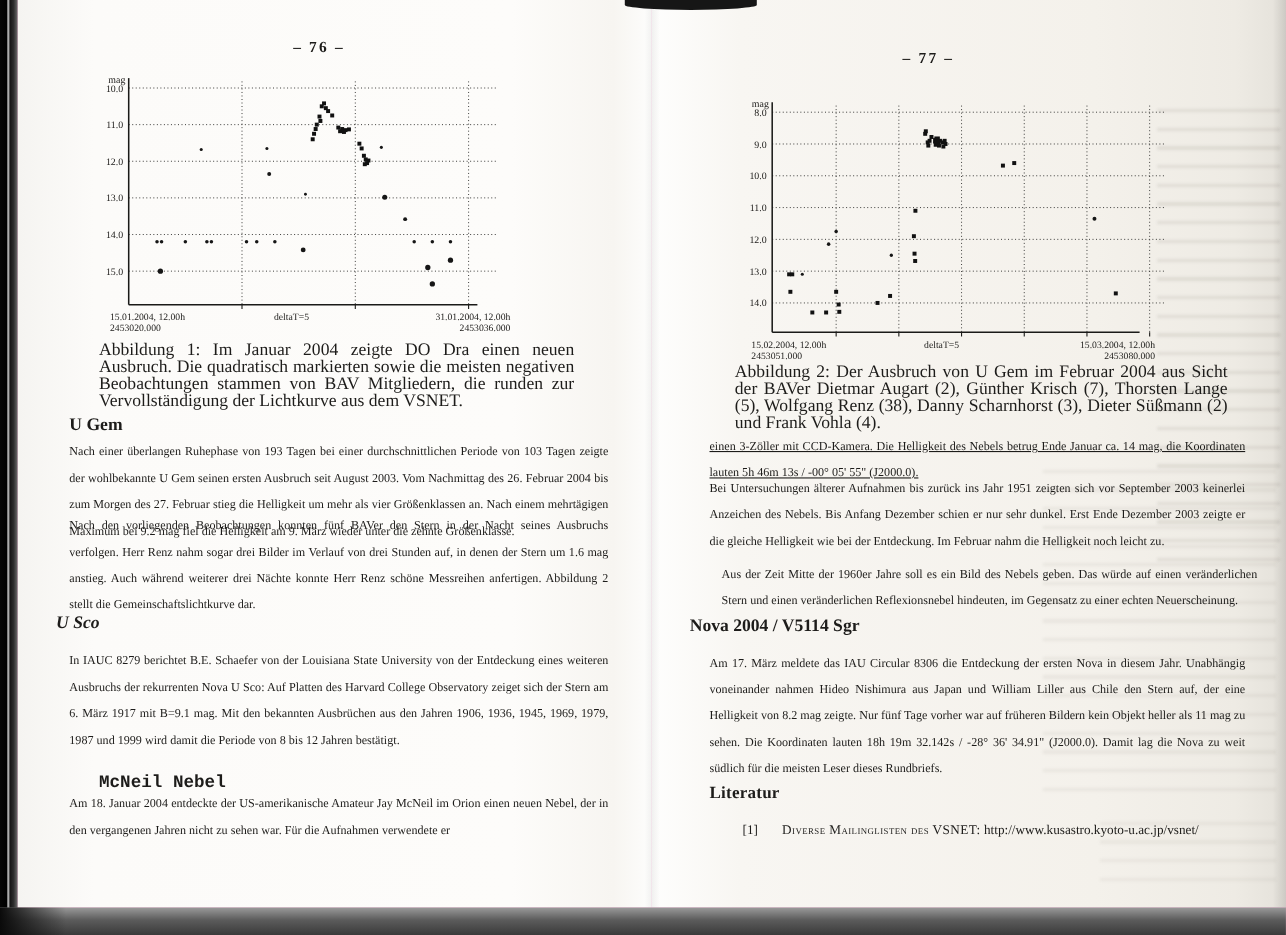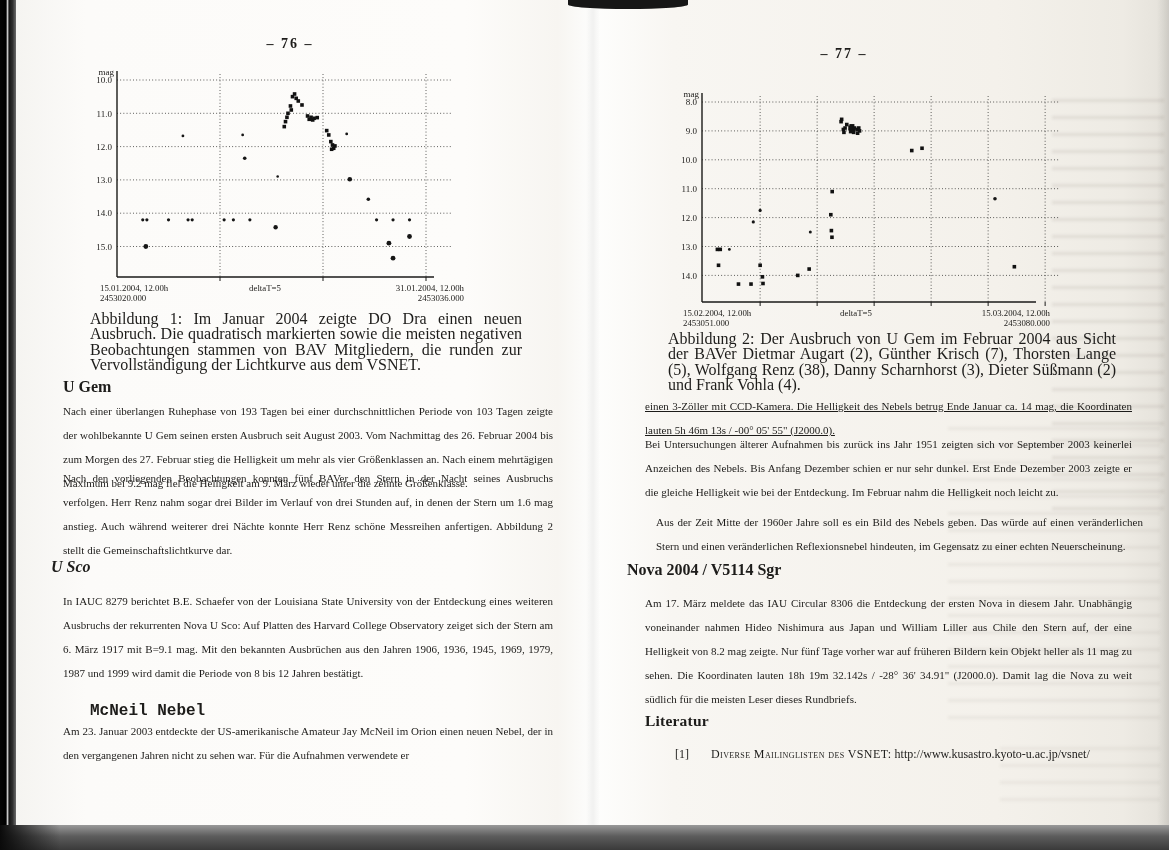--- a/index.html
+++ b/index.html
@@ -127,21 +127,21 @@
   <p class="caption" style="left:90px;top:311px;width:432px;margin:0;">Abbildung 1: Im Januar 2004 zeigte DO Dra einen neuen Ausbruch. Die quadratisch markierten sowie die meisten negativen Beobachtungen stammen von BAV Mitgliedern, die runden zur Vervollständigung der Lichtkurve aus dem VSNET.</p>
 
   <h3 class="heading" style="left:63px;top:378px;margin:0;">U Gem</h3>
   <p class="body-text" style="left:63px;top:399px;width:490px;margin:0;">Nach einer überlangen Ruhephase von 193 Tagen bei einer durchschnittlichen Periode von 103 Tagen zeigte der wohlbekannte U Gem seinen ersten Ausbruch seit August 2003. Vom Nachmittag des 26. Februar 2004 bis zum Morgen des 27. Februar stieg die Helligkeit um mehr als vier Größenklassen an. Nach einem mehrtägigen Maximum bei 9.2 mag fiel die Helligkeit am 9. März wieder unter die zehnte Größenklasse.</p>
   <p class="body-text" style="left:63px;top:466px;width:490px;margin:0;">Nach den vorliegenden Beobachtungen konnten fünf BAVer den Stern in der Nacht seines Ausbruchs verfolgen. Herr Renz nahm sogar drei Bilder im Verlauf von drei Stunden auf, in denen der Stern um 1.6 mag anstieg. Auch während weiterer drei Nächte konnte Herr Renz schöne Messreihen anfertigen. Abbildung 2 stellt die Gemeinschaftslichtkurve dar.</p>
 
   <h3 class="heading" style="left:51px;top:558px;margin:0;font-style:italic;">U Sco</h3>
   <p class="body-text" style="left:63px;top:589px;width:490px;margin:0;">In IAUC 8279 berichtet B.E. Schaefer von der Louisiana State University von der Entdeckung eines weiteren Ausbruchs der rekurrenten Nova U Sco: Auf Platten des Harvard College Observatory zeiget sich der Stern am 6. März 1917 mit B=9.1 mag. Mit den bekannten Ausbrüchen aus den Jahren 1906, 1936, 1945, 1969, 1979, 1987 und 1999 wird damit die Periode von 8 bis 12 Jahren bestätigt.</p>
 
   <h3 class="heading" style="left:78px;top:690px;margin:12px;font-family:Liberation Mono, monospace;">McNeil Nebel</h3>
-  <p class="body-text" style="left:63px;top:719px;width:490px;margin:0;">Am 23. Januar 2003 entdeckte der US-amerikanische Amateur Jay McNeil im Orion einen neuen Nebel, der in den vergangenen Jahren nicht zu sehen war. Für die Aufnahmen verwendete er</p>
+  <p class="body-text" style="left:63px;top:719px;width:490px;margin:0;">Am 18. Januar 2004 entdeckte der US-amerikanische Amateur Jay McNeil im Orion einen neuen Nebel, der in den vergangenen Jahren nicht zu sehen war. Für die Aufnahmen verwendete er</p>
 
   <div class="pagenum" style="left:784px;top:46px;">– 77 –</div>
 
   <svg id="chart2" class="chart" style="left:660px;top:80px;" width="500" height="250">
       <line x1="42" y1="22" x2="400" y2="22" stroke="#3a3a38" stroke-width="0.9" stroke-dasharray="0.9 2.3" fill="none"></line>
       <text x="37" y="25.2" text-anchor="end" font-size="9" fill="#1c1b19">8.0</text>
       <line x1="42" y1="50.9" x2="400" y2="50.9" stroke="#3a3a38" stroke-width="0.9" stroke-dasharray="0.9 2.3" fill="none"></line>
       <text x="37" y="54.1" text-anchor="end" font-size="9" fill="#1c1b19">9.0</text>
       <line x1="42" y1="79.8" x2="400" y2="79.8" stroke="#3a3a38" stroke-width="0.9" stroke-dasharray="0.9 2.3" fill="none"></line>
       <text x="37" y="83" text-anchor="end" font-size="9" fill="#1c1b19">10.0</text>

